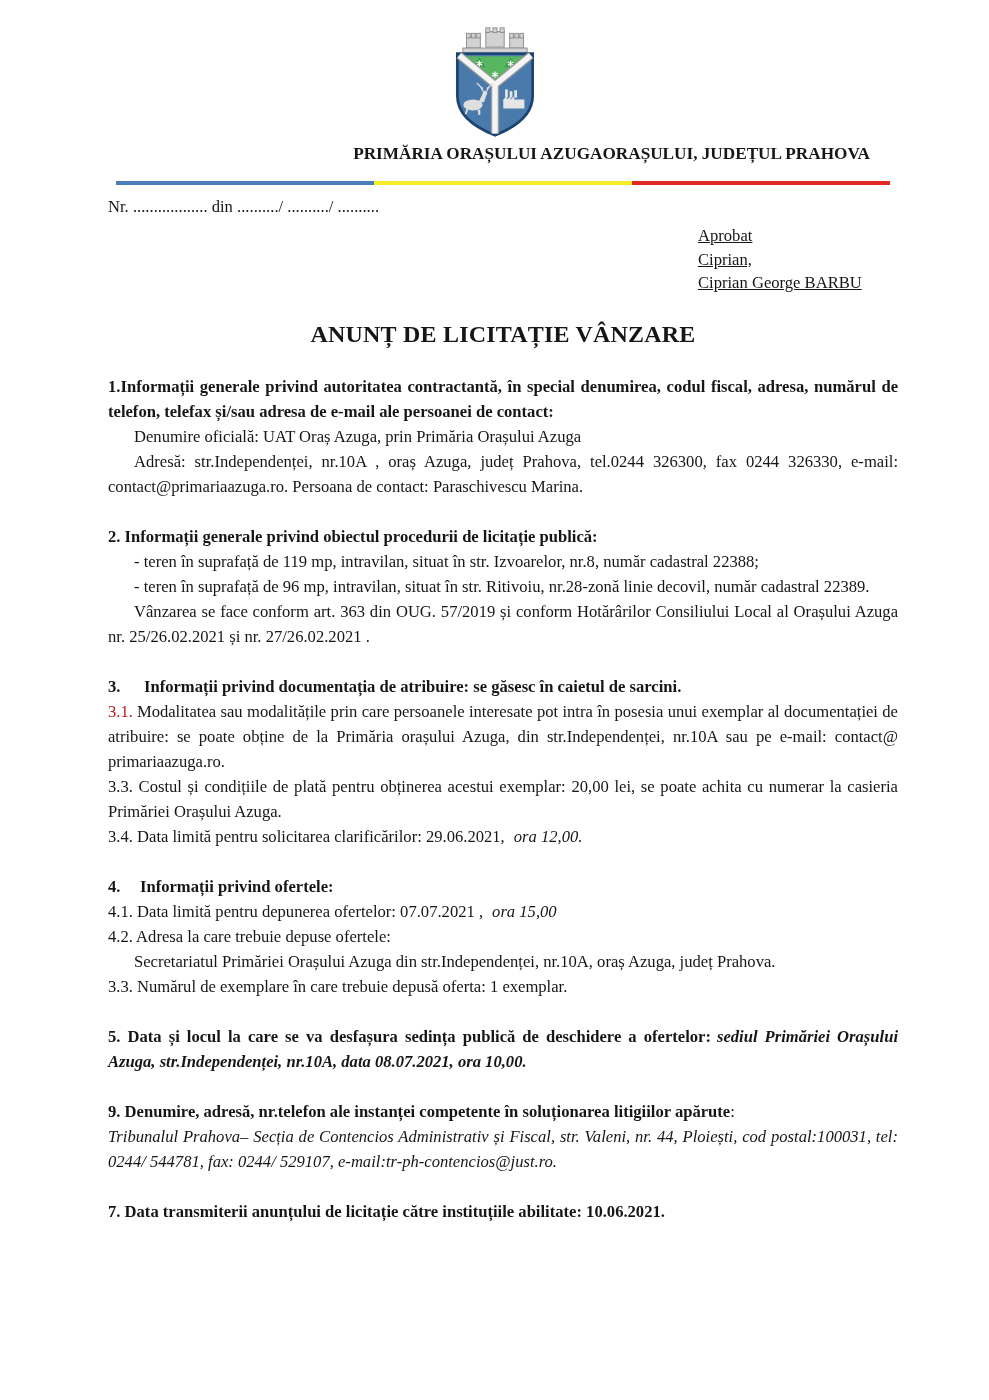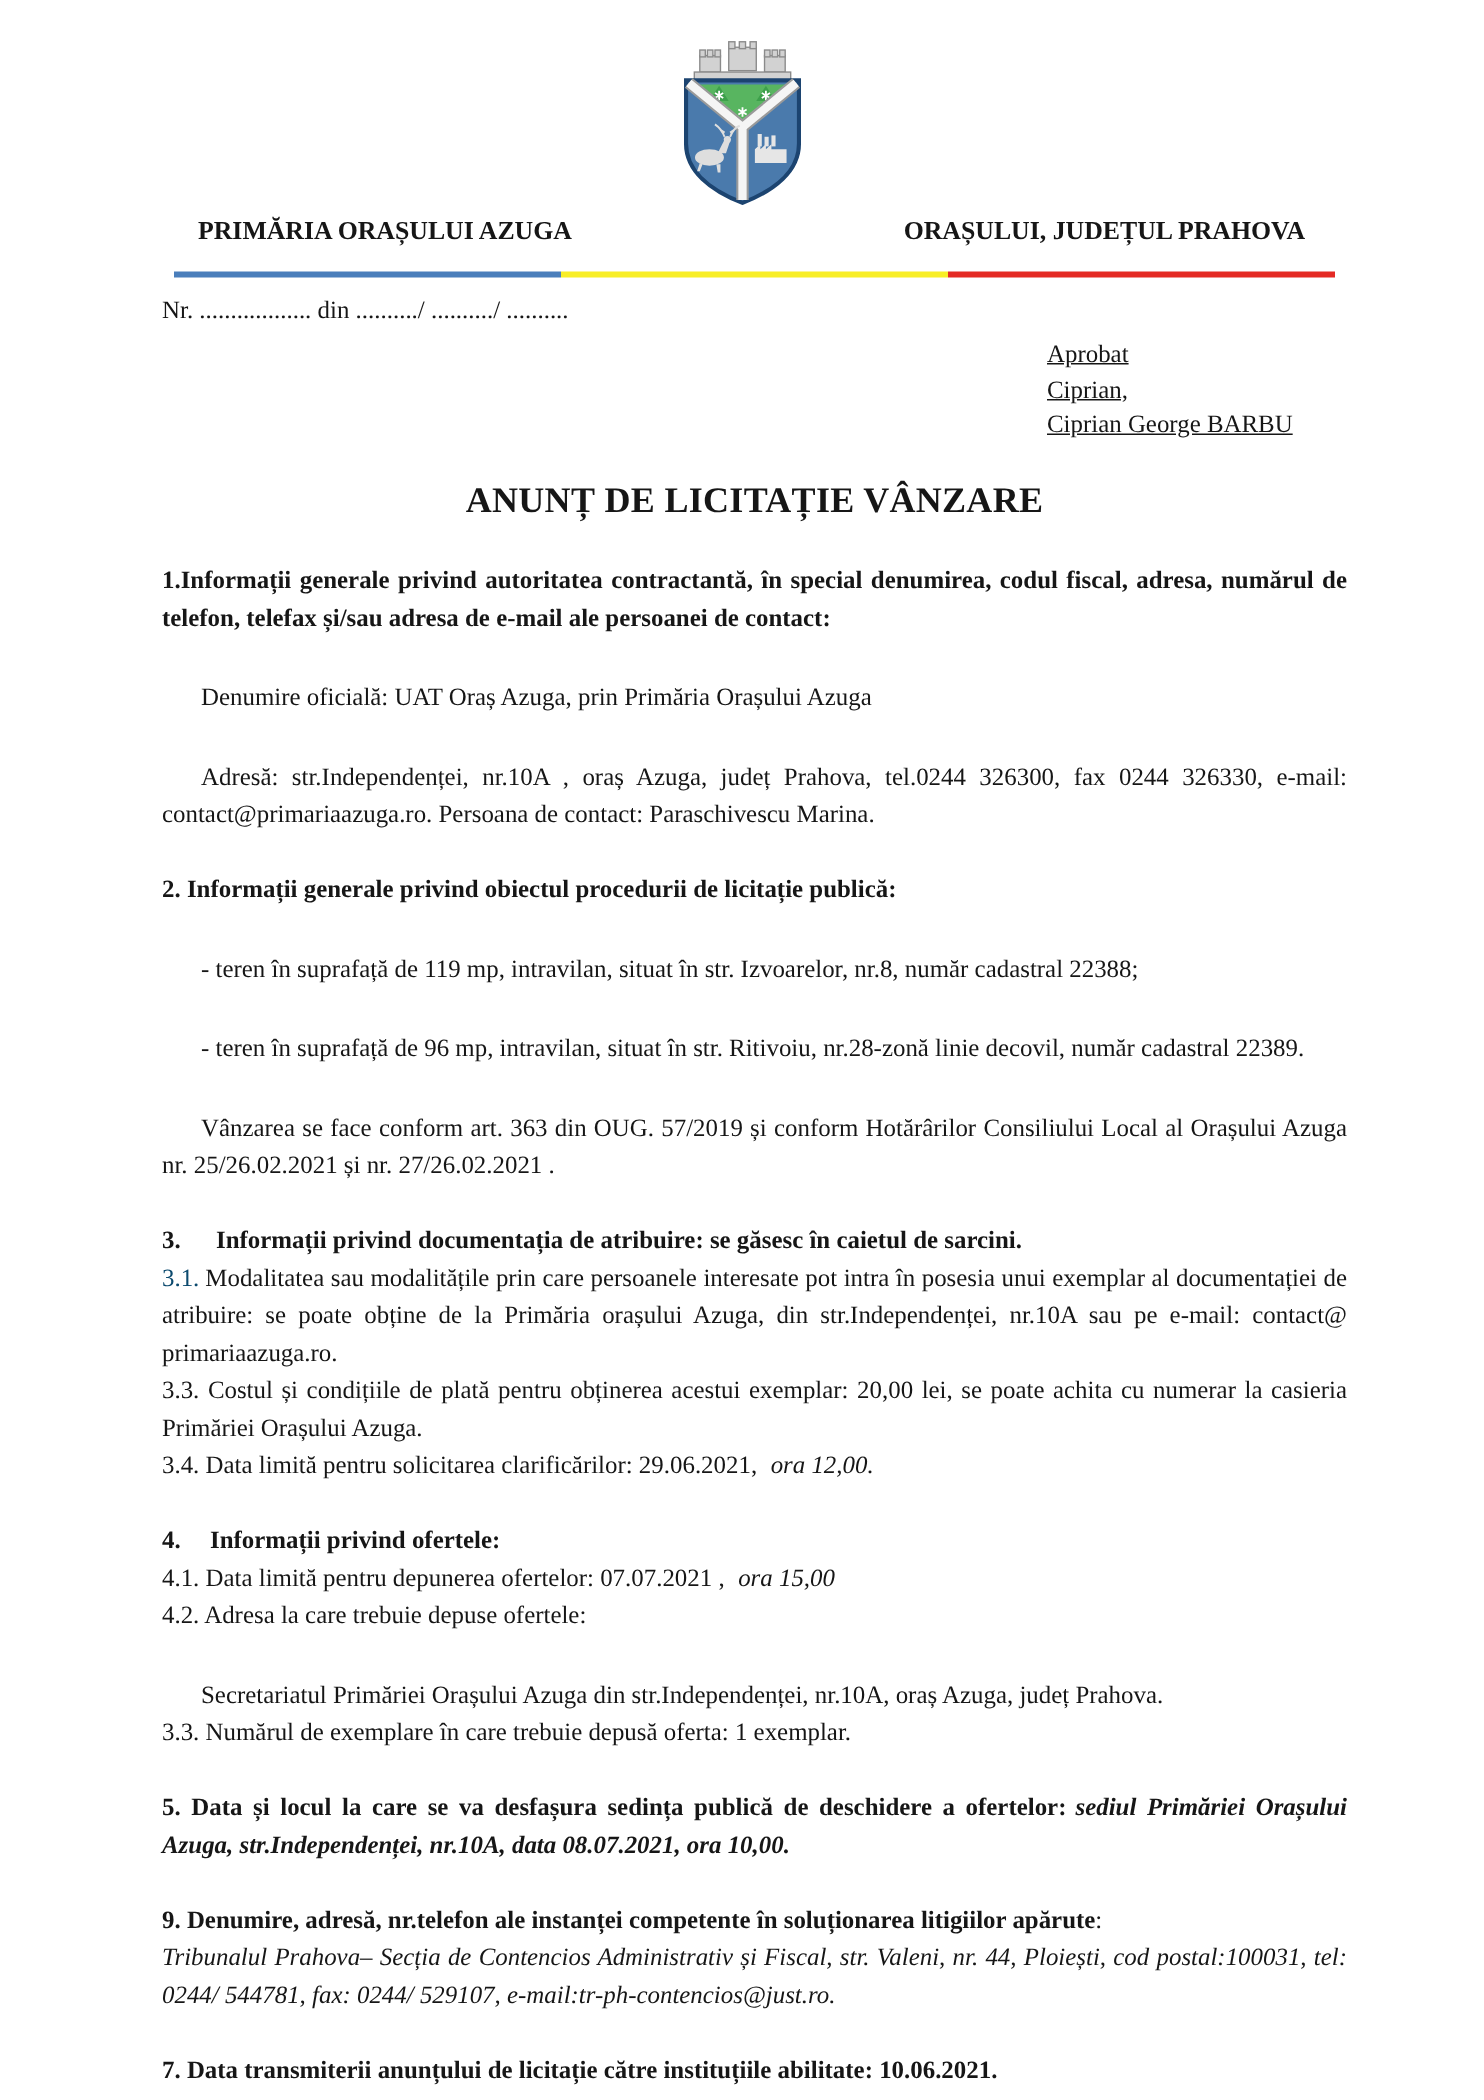--- a/index.html
+++ b/index.html
@@ -3,41 +3,41 @@
 <meta charset="utf-8">
 <style>
   html,body { margin:0; padding:0; background:#ffffff; }
   .page {
     width: 989px; height: 1400px; background:#ffffff; position: relative;
     overflow: hidden; font-family: "Liberation Serif", serif; color:#161616;
   }
   .content { padding: 0 91px 0 108px; font-size: 16.6px; line-height: 25px; }
   .coa-wrap { width: 96px; margin: 26px auto 0 auto; }
   .coa-wrap svg { display:block; width: 96px; height: 112px; }
-  .header-row { display:flex; justify-content:space-between; font-weight:bold; font-size:17.2px; margin-top:3px; }
+  .header-row { display:flex; justify-content:flex-end; font-weight:bold; font-size:17.2px; margin-top:3px; }
   .header-left  { margin-left: 24px; }
   .header-right { margin-right: 28px; }
   .flag-line { display:flex; height:4px; margin: 15px 8px 0 8px; }
   .flag-line .seg { flex:1 1 0; }
   .seg.blue   { background:#4a7ebb; }
   .seg.yellow { background:#f8ee27; }
   .seg.red    { background:#e42a24; }
   .nr-line { margin: 9px 0 0 0; }
   .approval { margin: 5px 0 0 590px; line-height: 23.5px; text-decoration: underline; }
   .doc-title { text-align:center; font-weight:bold; font-size: 24px; margin: 27px 0 0 0; letter-spacing: .2px; }
   section { margin-top: 25px; }
   section.first { margin-top: 27px; }
   p { margin: 0; }
   .bold { font-weight: bold; }
   .it { font-style: italic; }
   .just { text-align: justify; }
-  .ind { text-indent: 26px; margin-top: 28px; }
+  .ind { text-indent: 26px; }
   .h-num { display:inline-block; min-width: 36px; }
   .h-num-sm { display:inline-block; min-width: 32px; }
-  .grey-num { color:#0c4a6e; margin-right: 4px; }
+  .grey-num { color:#b91c1c; margin-right: 4px; }
   .gap-left { margin-left: 9px; }
   .gap-left-sm { margin-left: 6px; }
 </style>
 </head>
 <body>
 
 <div class="page">
 
   <div class="coa-wrap">
     <svg viewBox="0 0 100 122">

